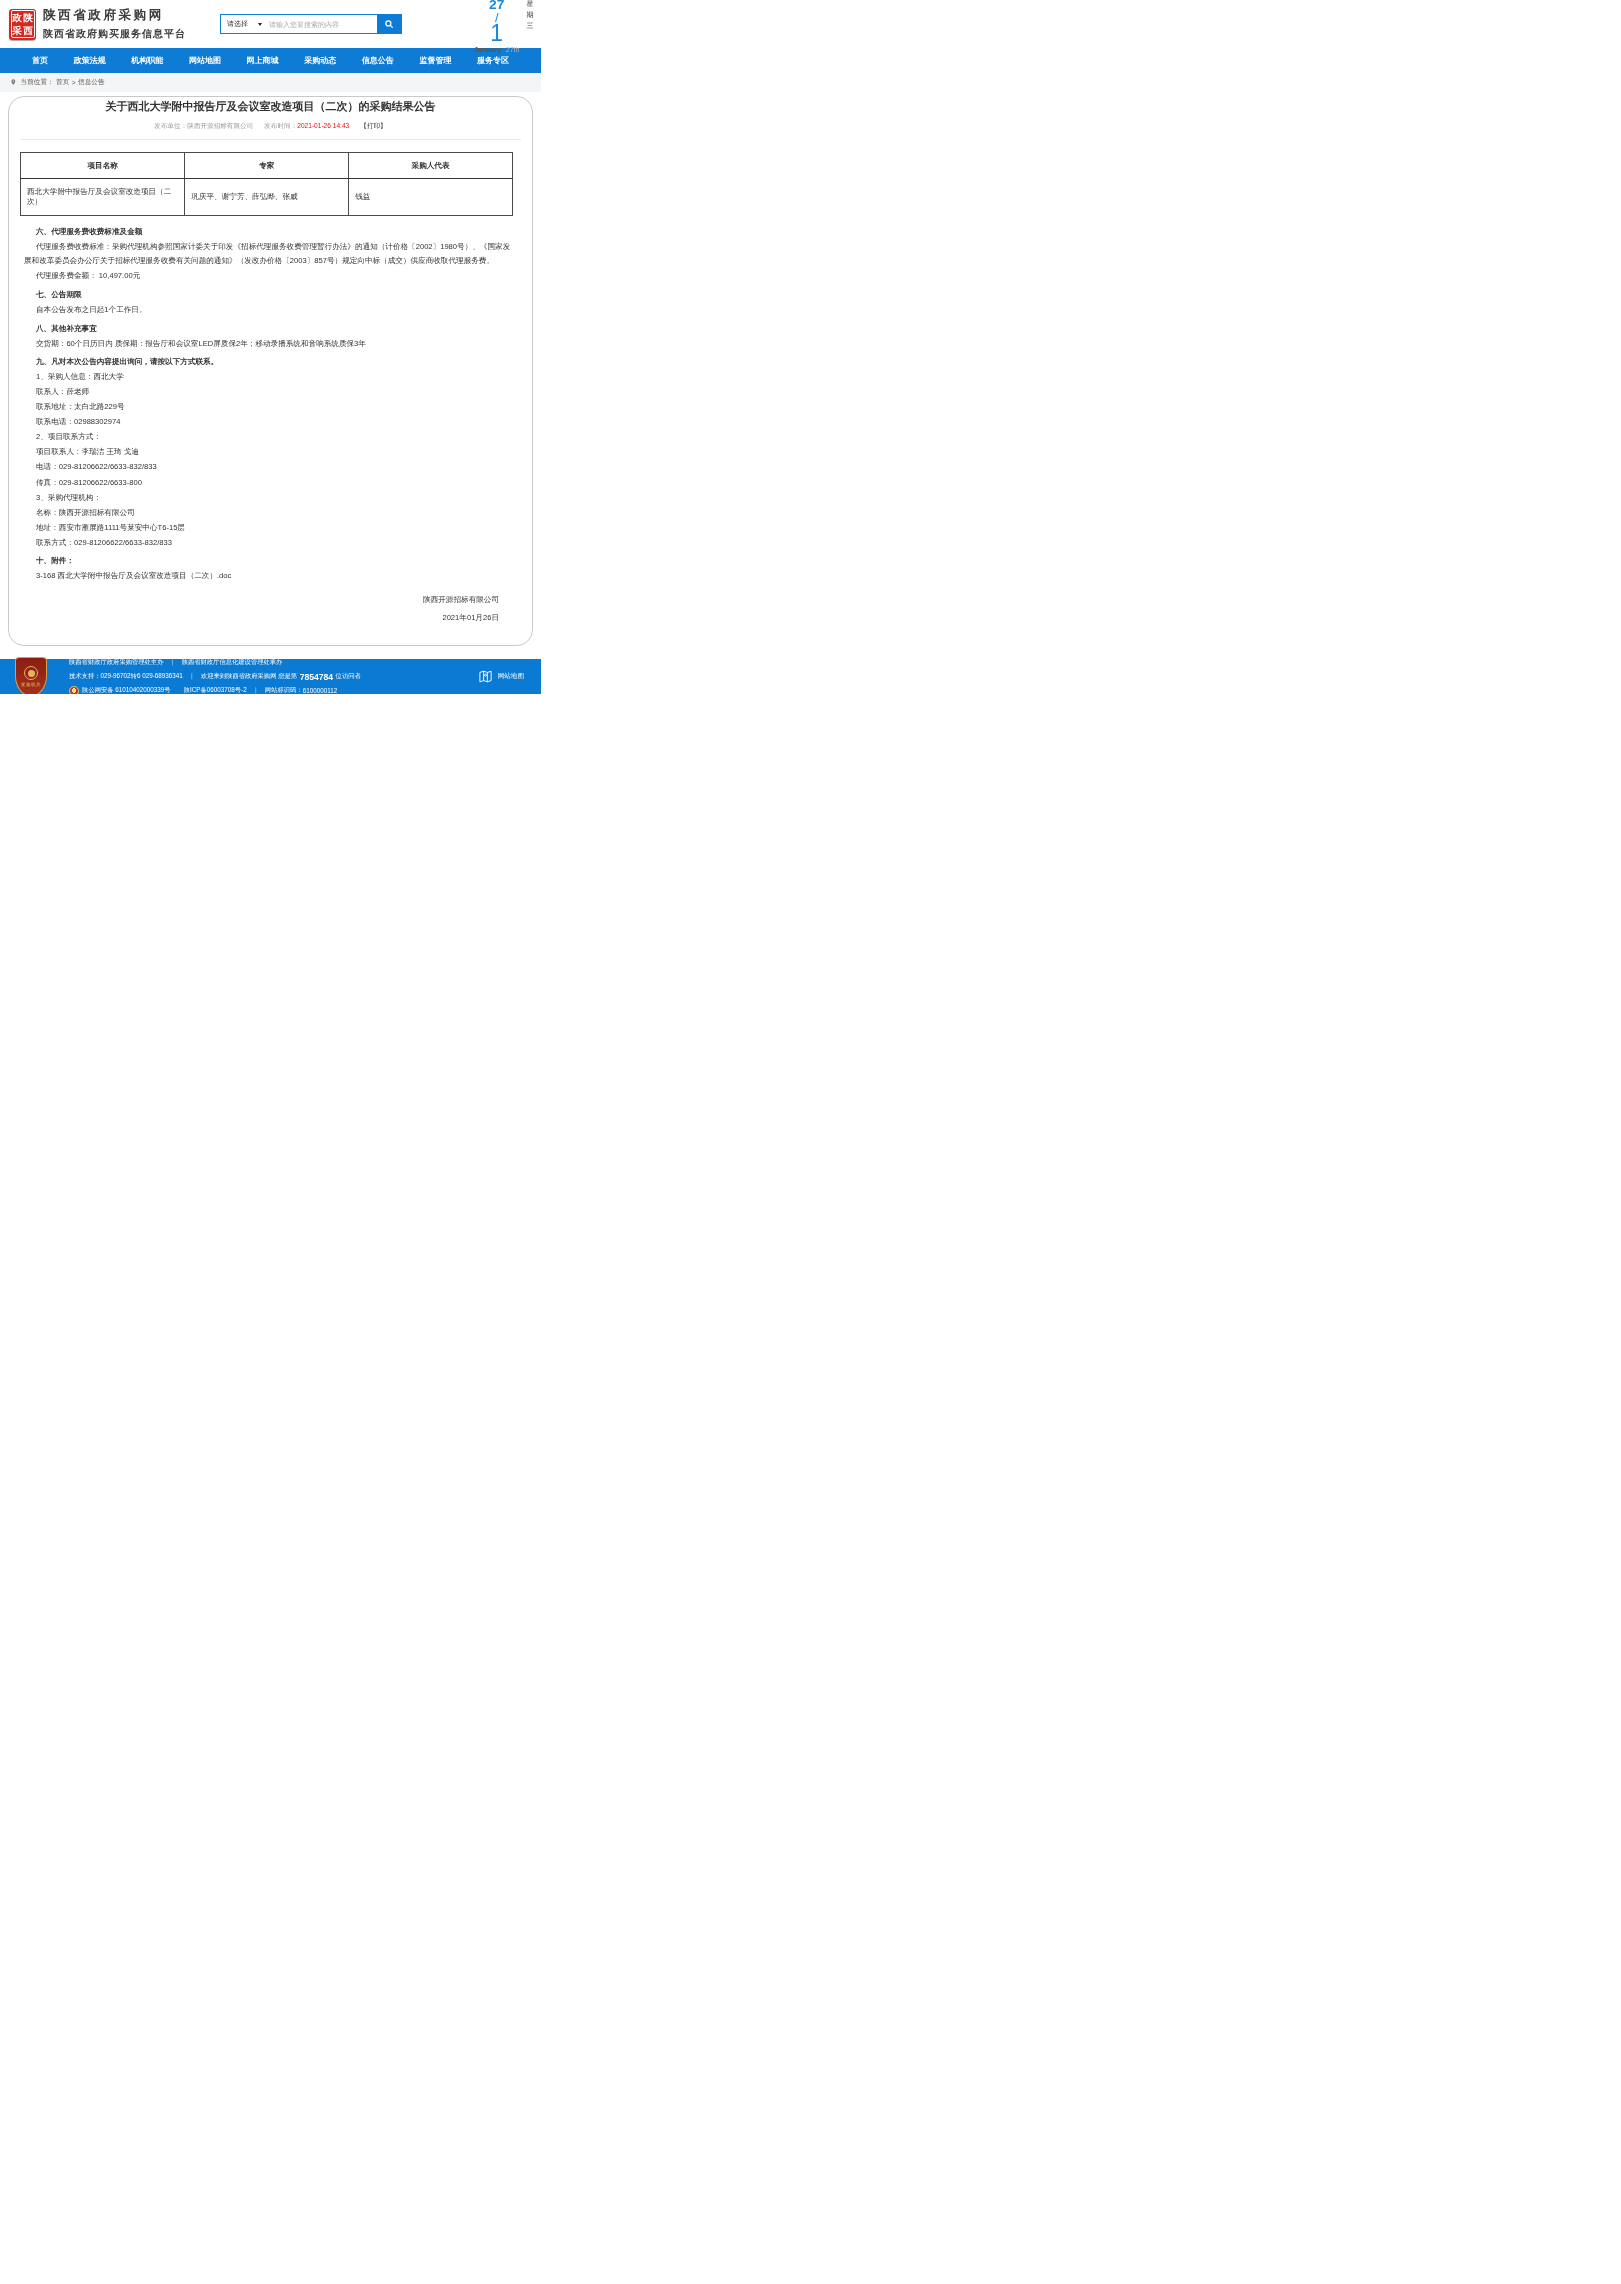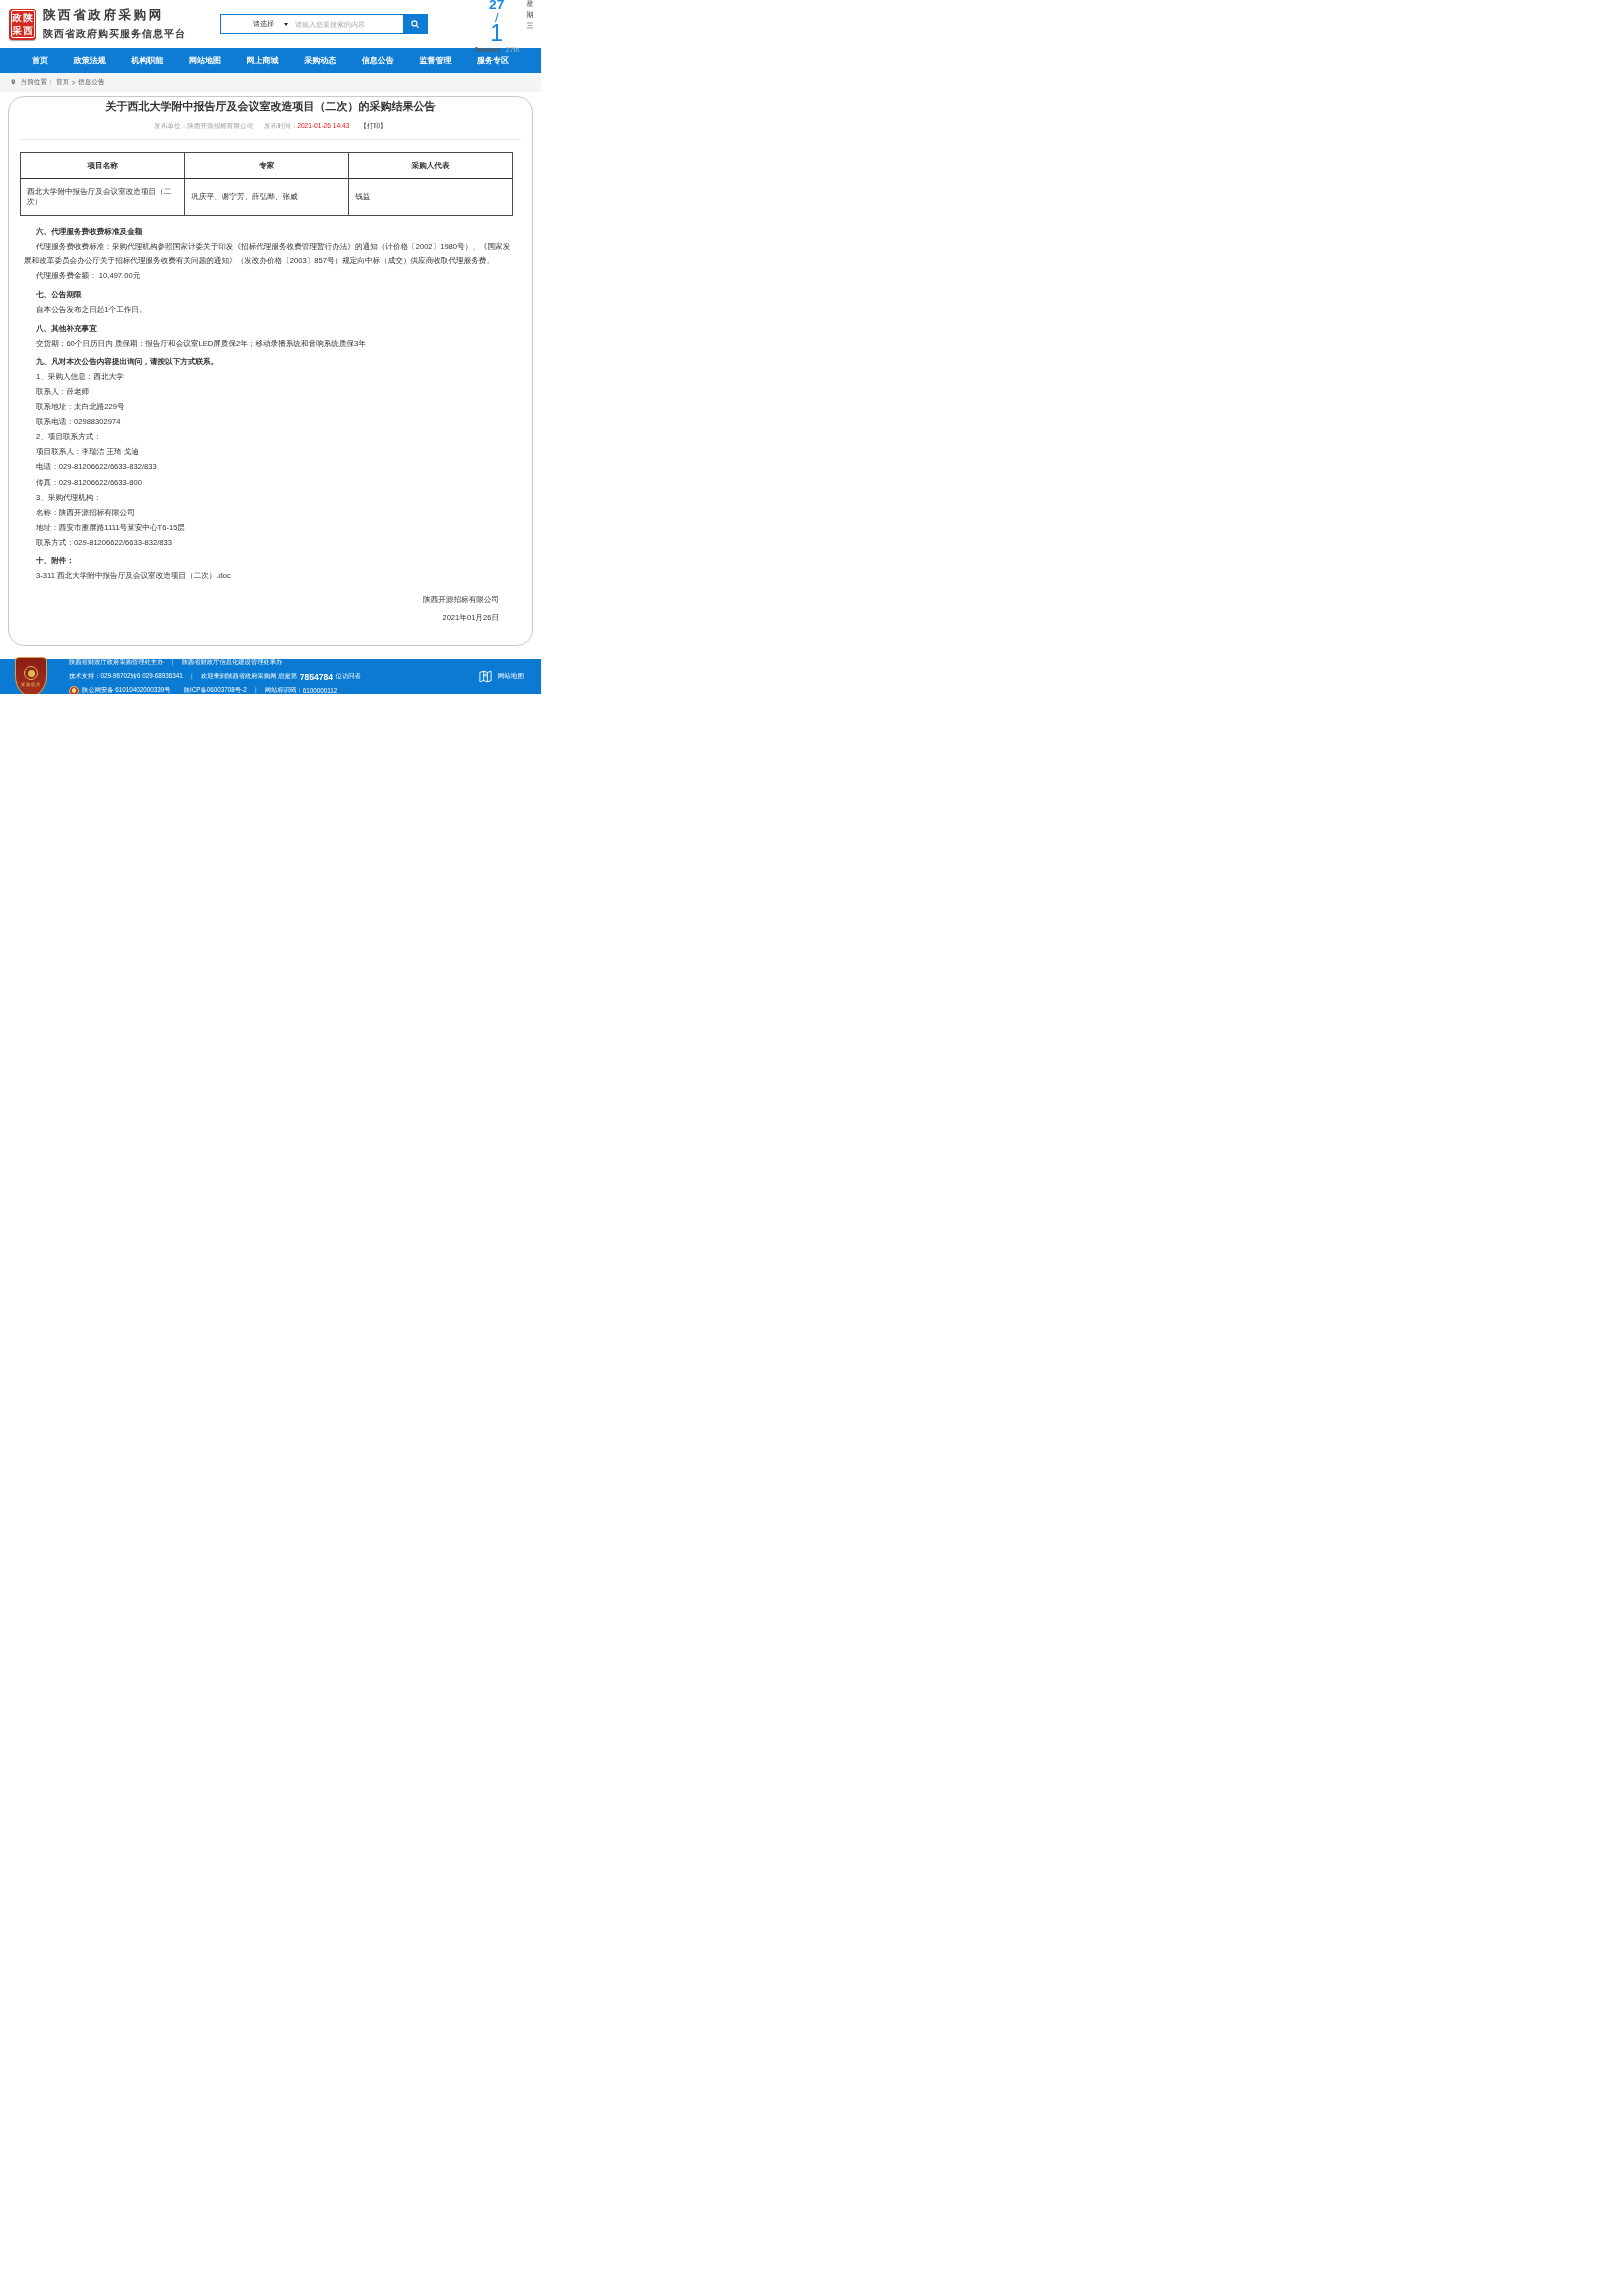--- a/index.html
+++ b/index.html
@@ -7,21 +7,21 @@
 
   
   .header { display:flex; align-items:center; height:48px; padding:0 7px 0 9px; box-sizing:border-box; background:#fff; }
   .logo-group { display:flex; align-items:center; gap:7px; cursor:pointer; }
   .seal { position:relative; width:27px; height:31px; background:#d4291e; border-radius:3.5px; box-shadow:0 0.5px 1px rgba(0,0,0,.35); }
   .seal-inner { position:absolute; inset:1.5px; border:0.5px solid #fff; border-radius:2px; display:grid; grid-template-columns:1fr 1fr; grid-template-rows:1fr 1fr; }
   .seal-char { color:#fff; font-weight:bold; font-size:9.6px; line-height:1; display:flex; align-items:center; justify-content:center; }
   .titles .main { font-size:12.6px; font-weight:bold; color:#3d3d3d; letter-spacing:2.5px; }
   .titles .sub  { font-size:10px; font-weight:bold; color:#3d3d3d; letter-spacing:1px; margin-top:3.5px; }
 
-  .search-wrap { margin-left:34px; display:flex; align-items:stretch; border:1px solid #0e7cd5; height:18px; width:180px; background:#fff;padding-left:26px; }
+  .search-wrap { margin-left:34px; display:flex; align-items:stretch; border:1px solid #0e7cd5; height:18px; width:180px; background:#fff; }
   .search-select { display:flex; align-items:center; gap:10px; padding:0 5px 0 6px; font-size:7px; color:#333; cursor:pointer; white-space:nowrap; }
   .caret { width:0; height:0; border-left:2.5px solid transparent; border-right:2.5px solid transparent; border-top:3px solid #222; }
   .search-input { border:none; outline:none; flex:1; font-size:7px; color:#333; min-width:0; background:transparent; }
   .search-input::placeholder { color:#a9a9a9; }
   .search-btn { width:24px; background:#0e7cd5; border:none; display:flex; align-items:center; justify-content:center; cursor:pointer; }
 
   .date-widget { margin-left:auto; display:flex; align-items:flex-start; gap:7px; padding-top:3px; }
   .dw-nums { text-align:right; }
   .dw-line1 { display:flex; align-items:center; justify-content:flex-end; color:#1787df;flex-direction:column; }
   .dw-day   { font-size:13.7px; font-weight:bold; line-height:1; }
@@ -226,21 +226,21 @@
         <p class="k-body">3、采购代理机构：</p>
 
         <p class="k-body">名称：陕西开源招标有限公司</p>
 
         <p class="k-body">地址：西安市雁展路1111号莱安中心T6-15层</p>
 
         <p class="k-body">联系方式：029-81206622/6633-832/833</p>
 
         <p class="k-heading">十、附件：</p>
 
-        <p class="k-body">3-311 西北大学附中报告厅及会议室改造项目（二次）.doc</p>
+        <p class="k-body">3-168 西北大学附中报告厅及会议室改造项目（二次）.doc</p>
       </div>
 
     <div class="signature">
       <div>陕西开源招标有限公司</div>
       <div>2021年01月26日</div>
     </div>
   </div>
 </div>
 
 <div class="footer">

